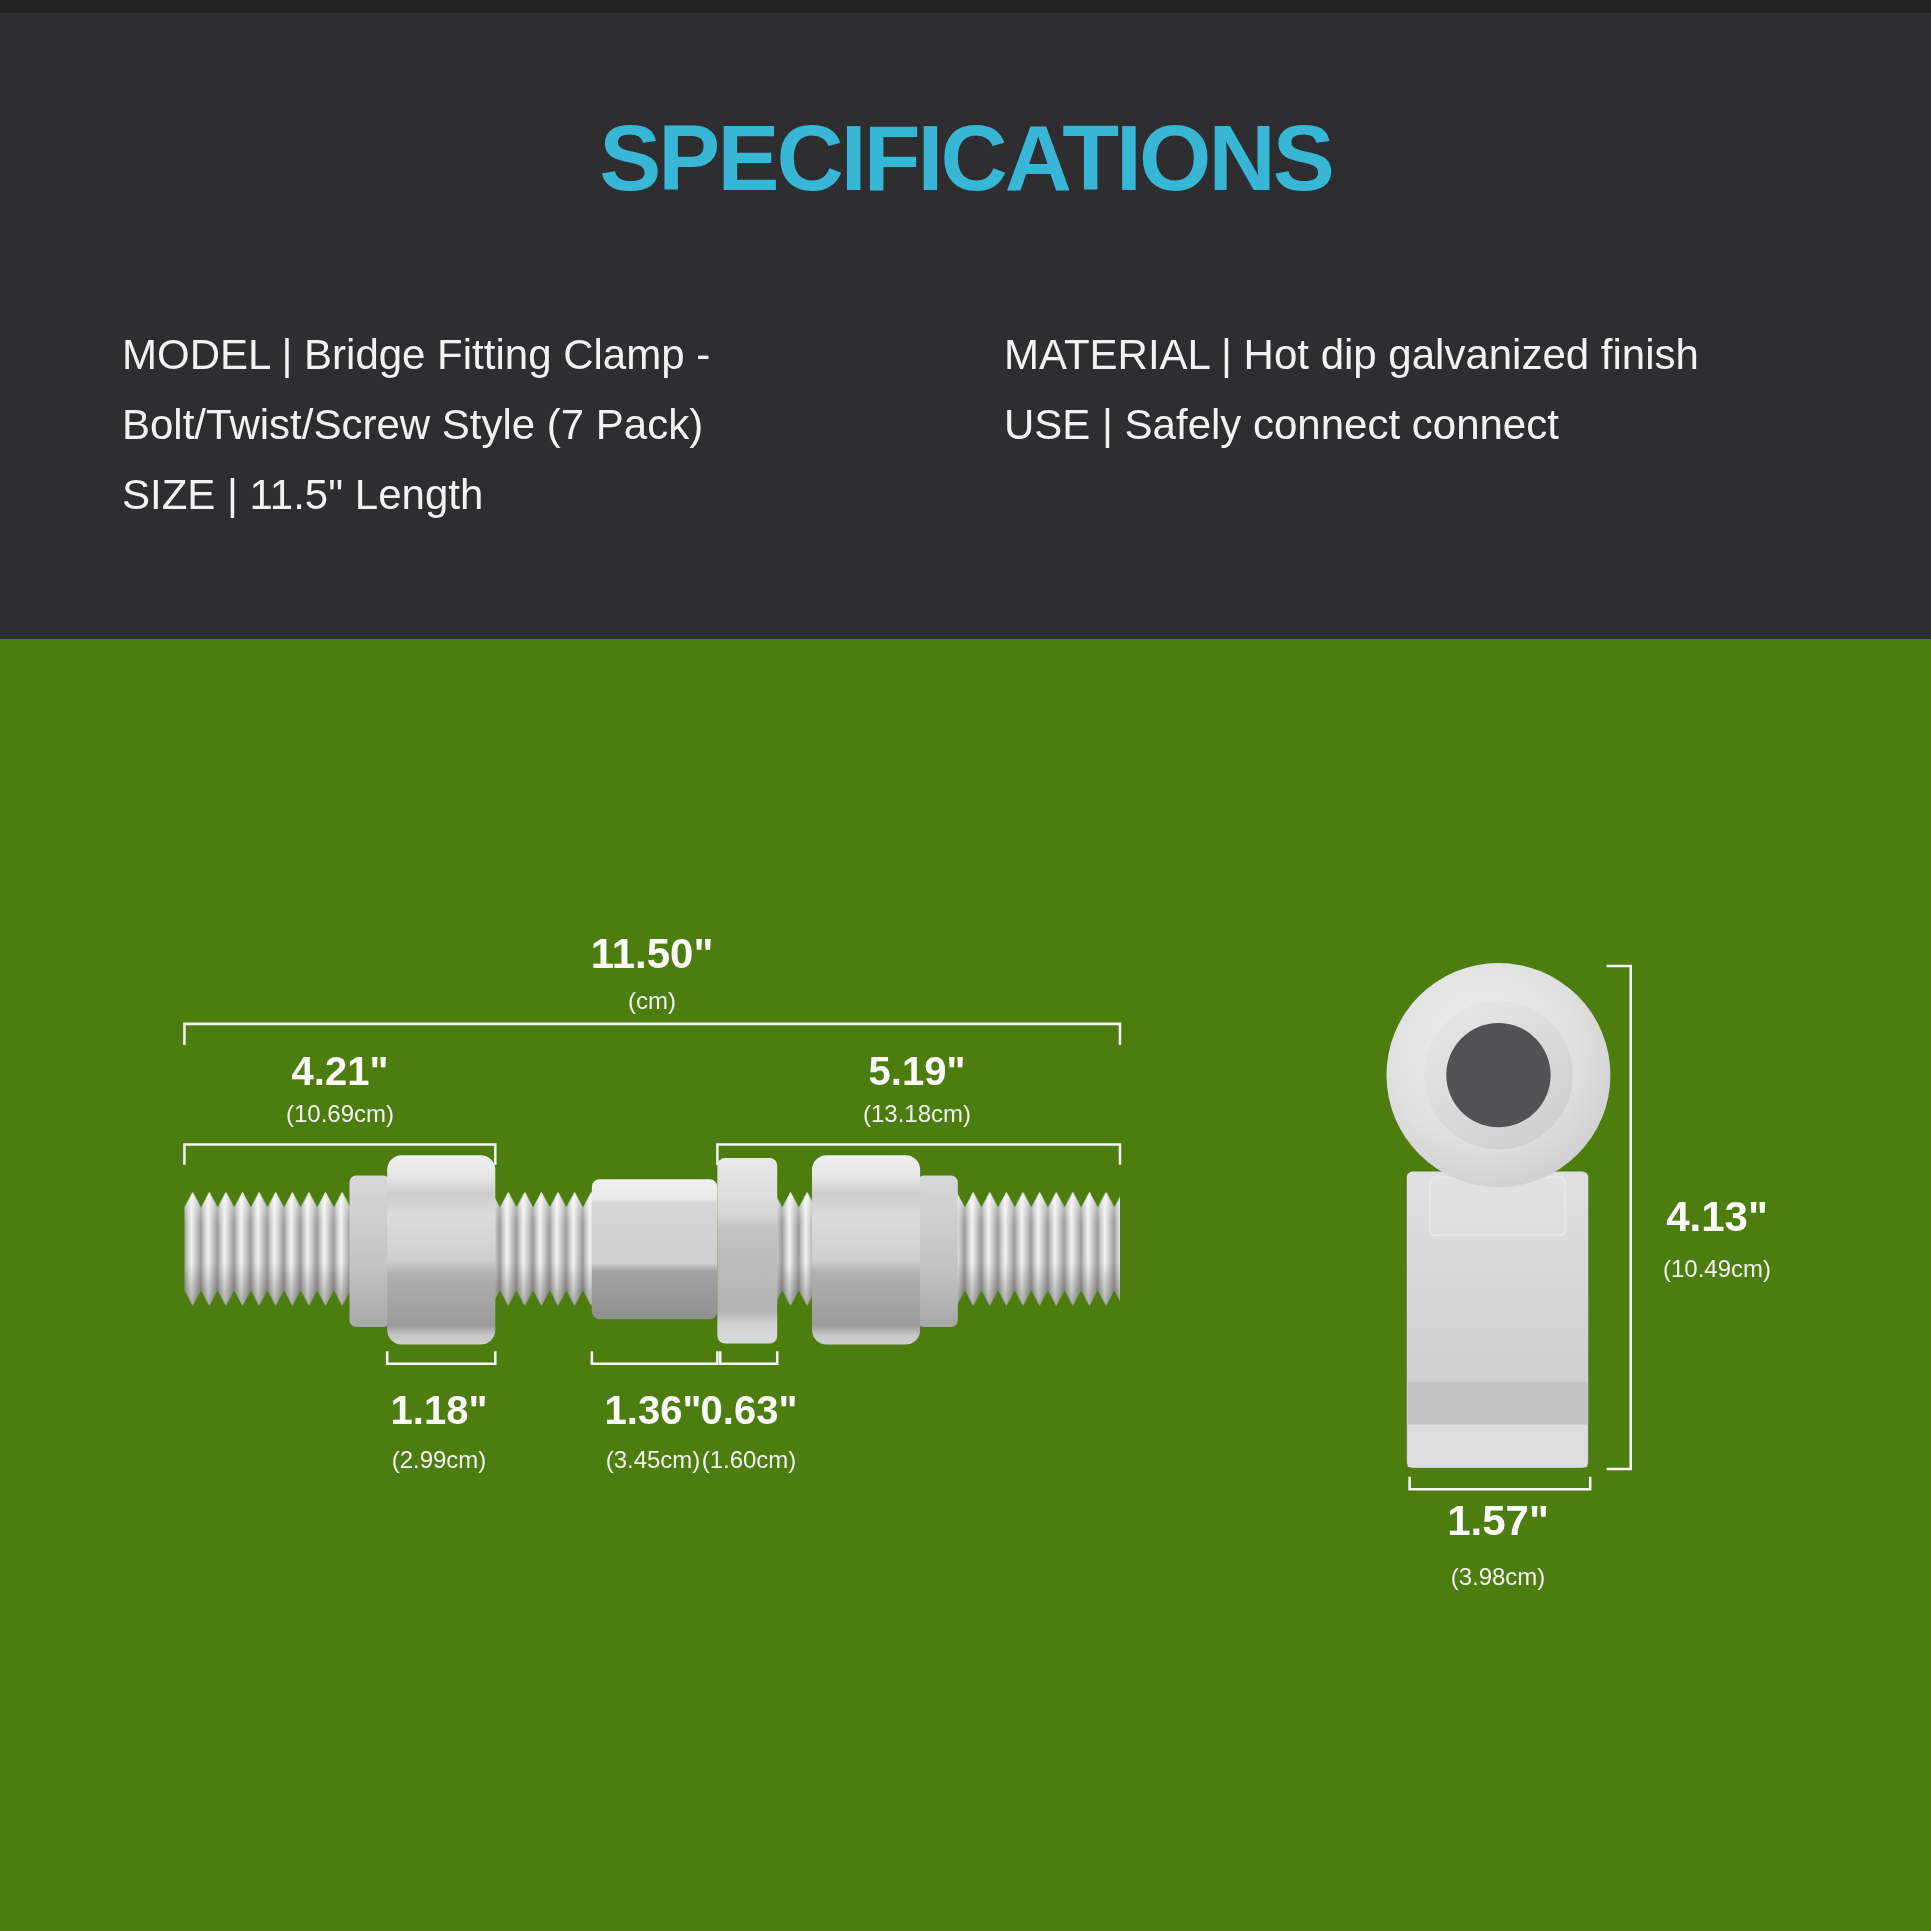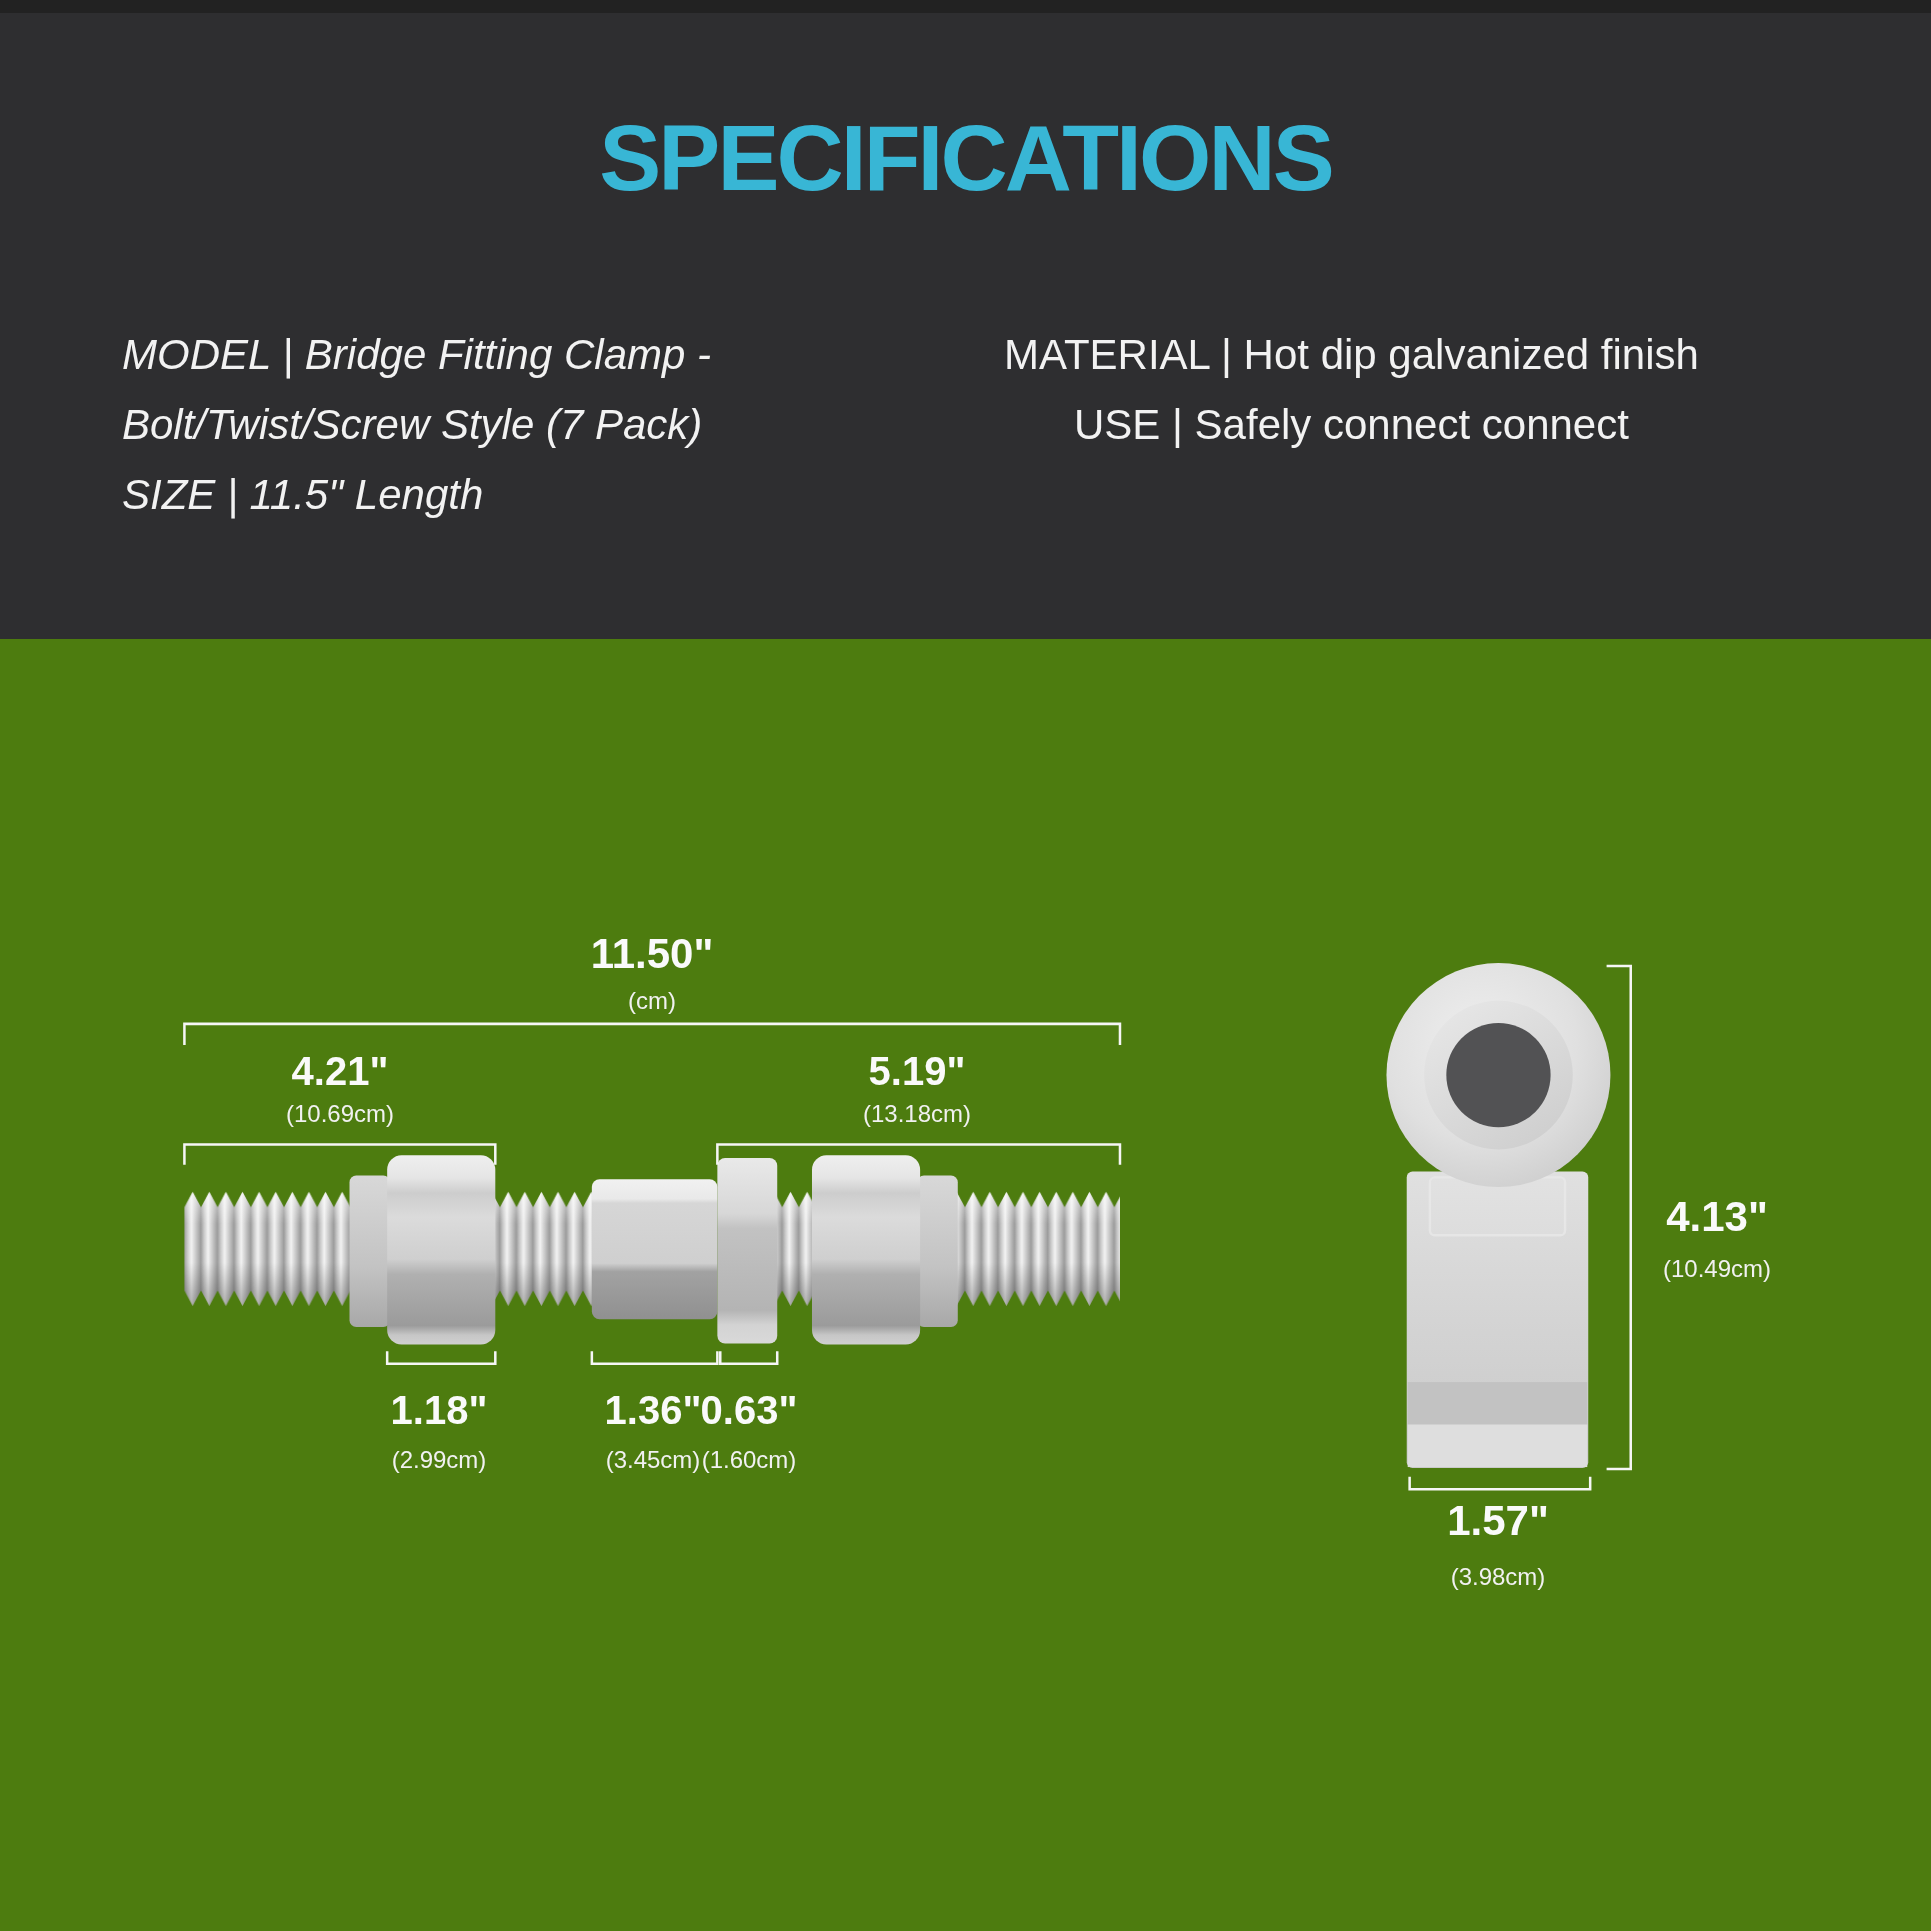--- a/index.html
+++ b/index.html
@@ -15,22 +15,22 @@
   }
   .page-title{
     position:absolute;left:0;top:99px;width:1931px;
     text-align:center;font-size:93px;font-weight:800;letter-spacing:-2.9px;
     color:#38b6d5;line-height:93px;margin:0;
   }
   .spec-col{
     position:absolute;top:307px;font-size:42px;line-height:70px;
     color:#f2f2f2;font-weight:400;white-space:nowrap;
   }
-  .spec-col.left{left:122px;font-style:italic;}
-  .spec-col.right{left:1004px;text-align:center;}
+  .spec-col.left{left:122px;}
+  .spec-col.right{left:1004px;}
   .diagram{position:absolute;left:0;top:0;width:1931px;height:1931px;}
   .dim{
     position:absolute;transform:translate(-50%,-50%);
     color:#fafafa;white-space:nowrap;text-align:center;
   }
   .din{font-weight:700;font-size:40px;}
   .din.lg{font-size:42px;}
   .dcm{font-weight:400;font-size:24px;color:#f1f1f1;}
 </style>
 </head>

